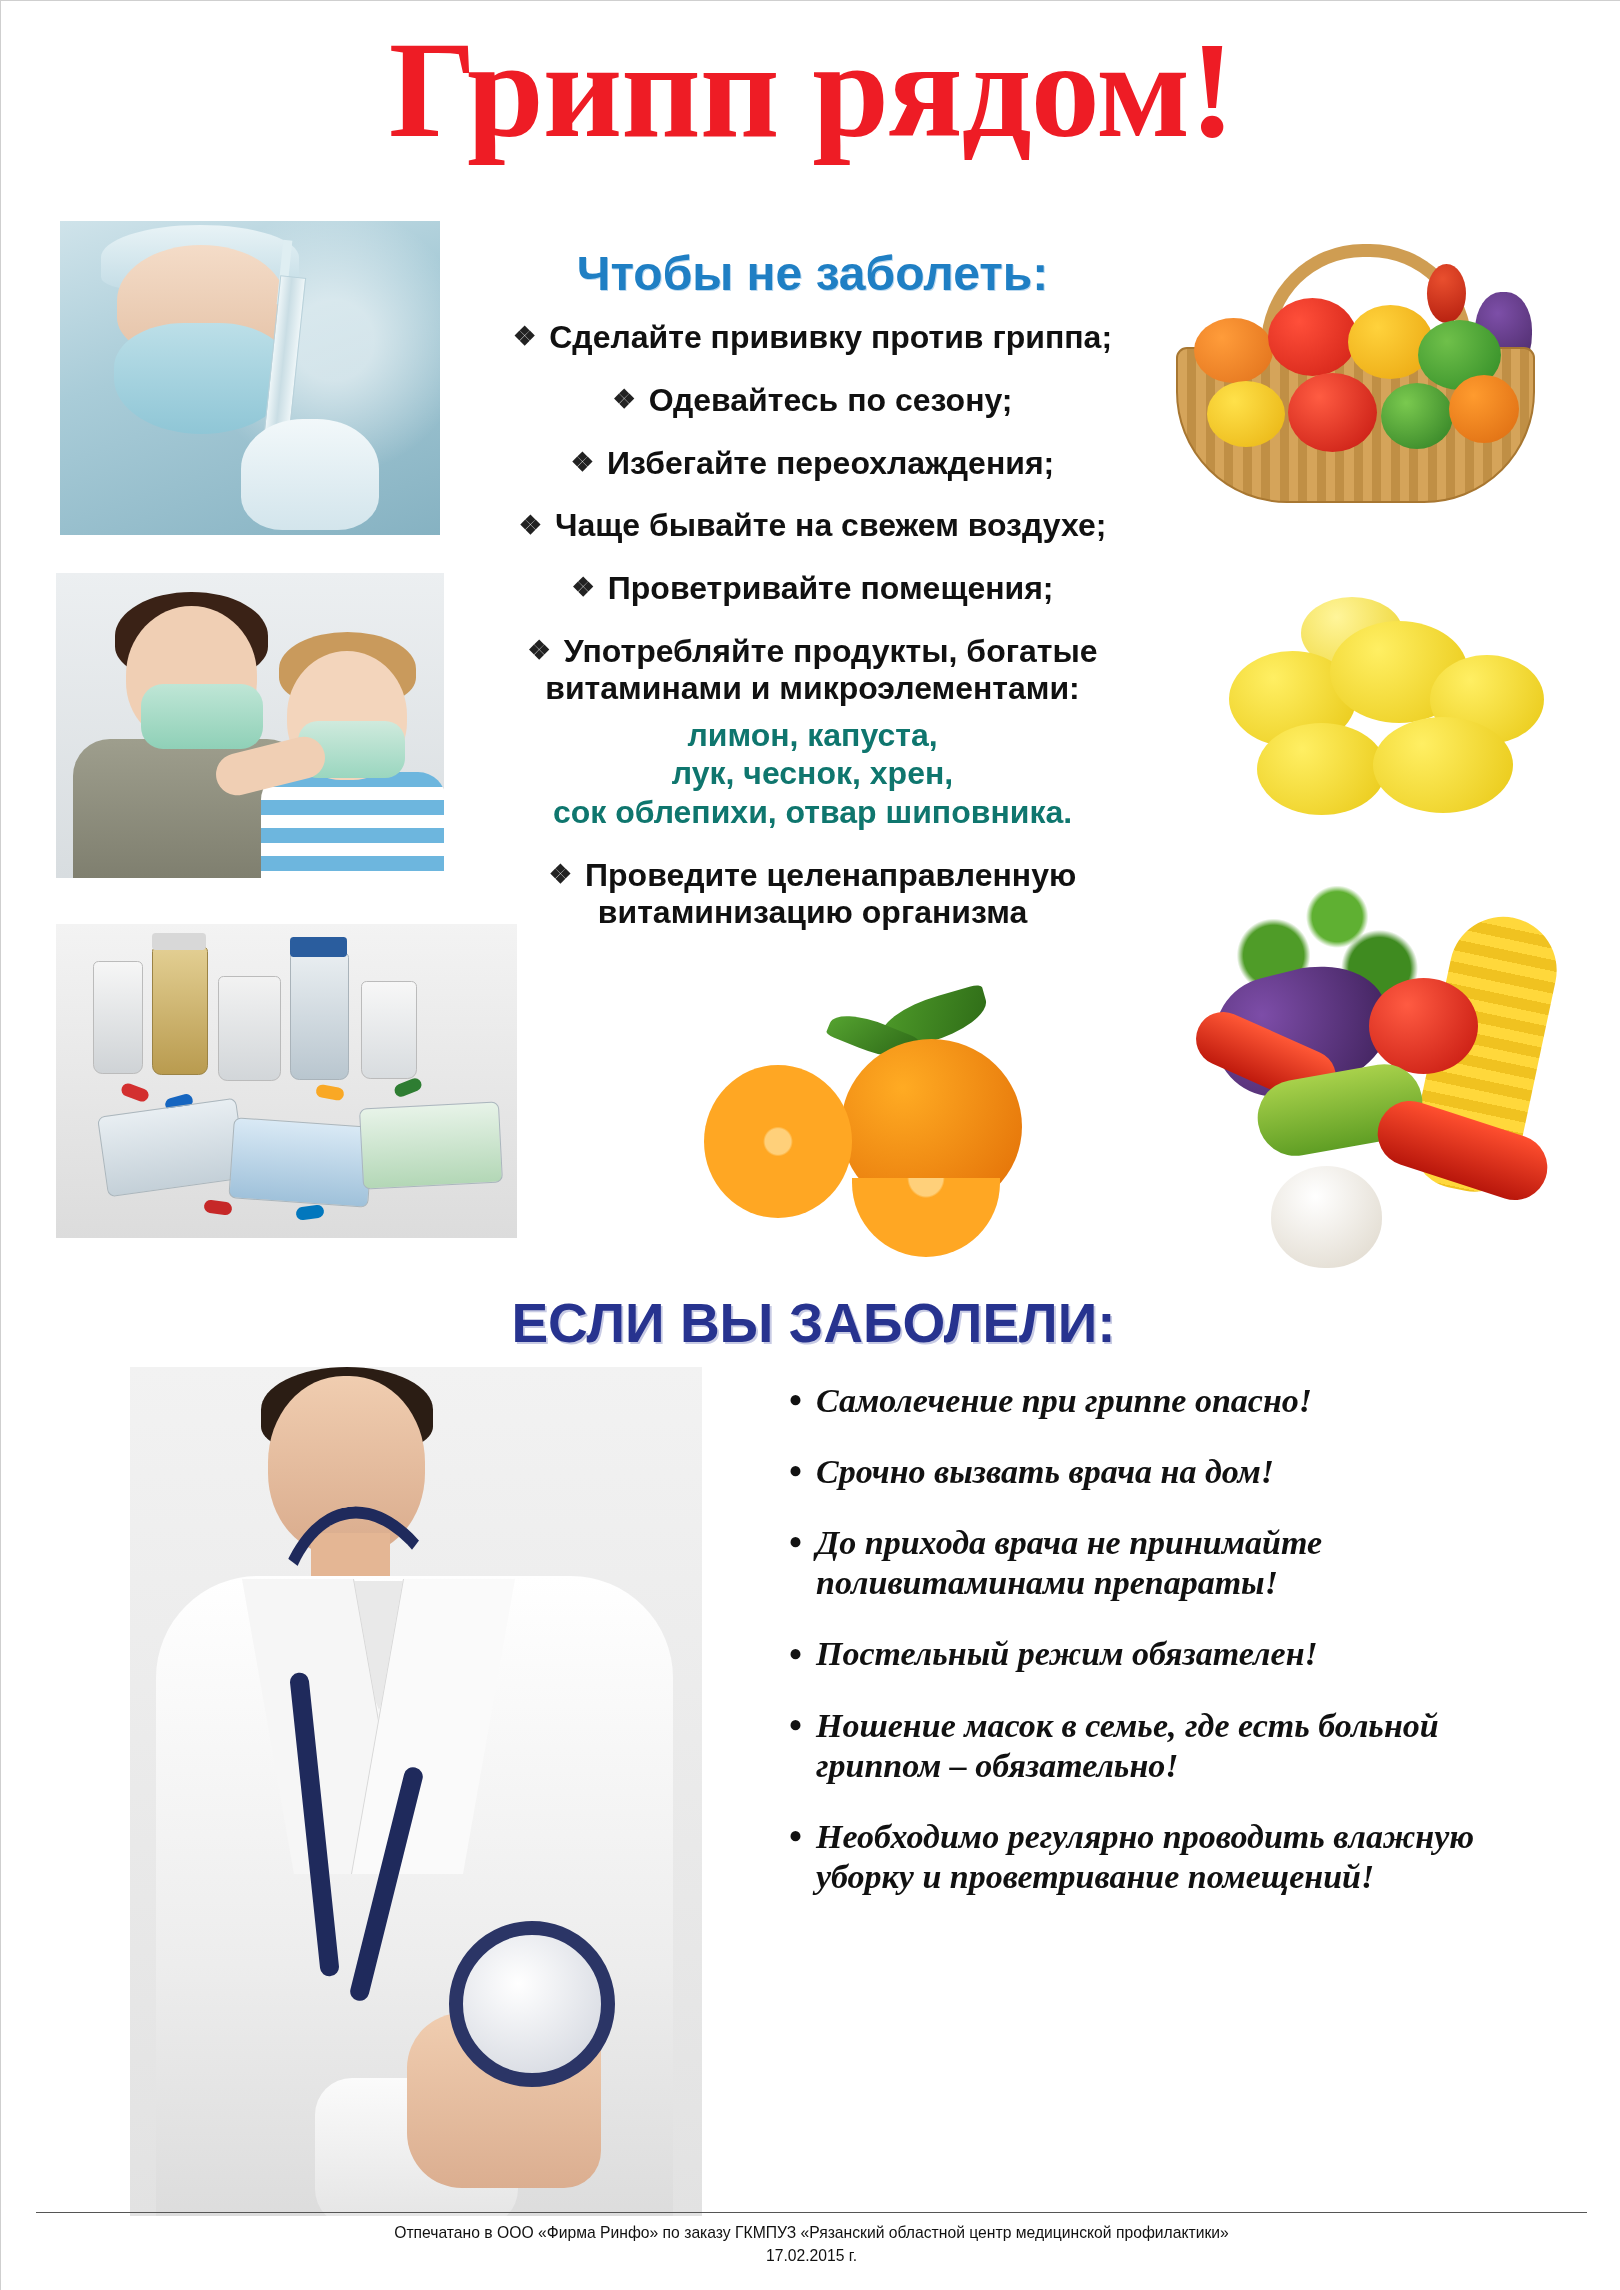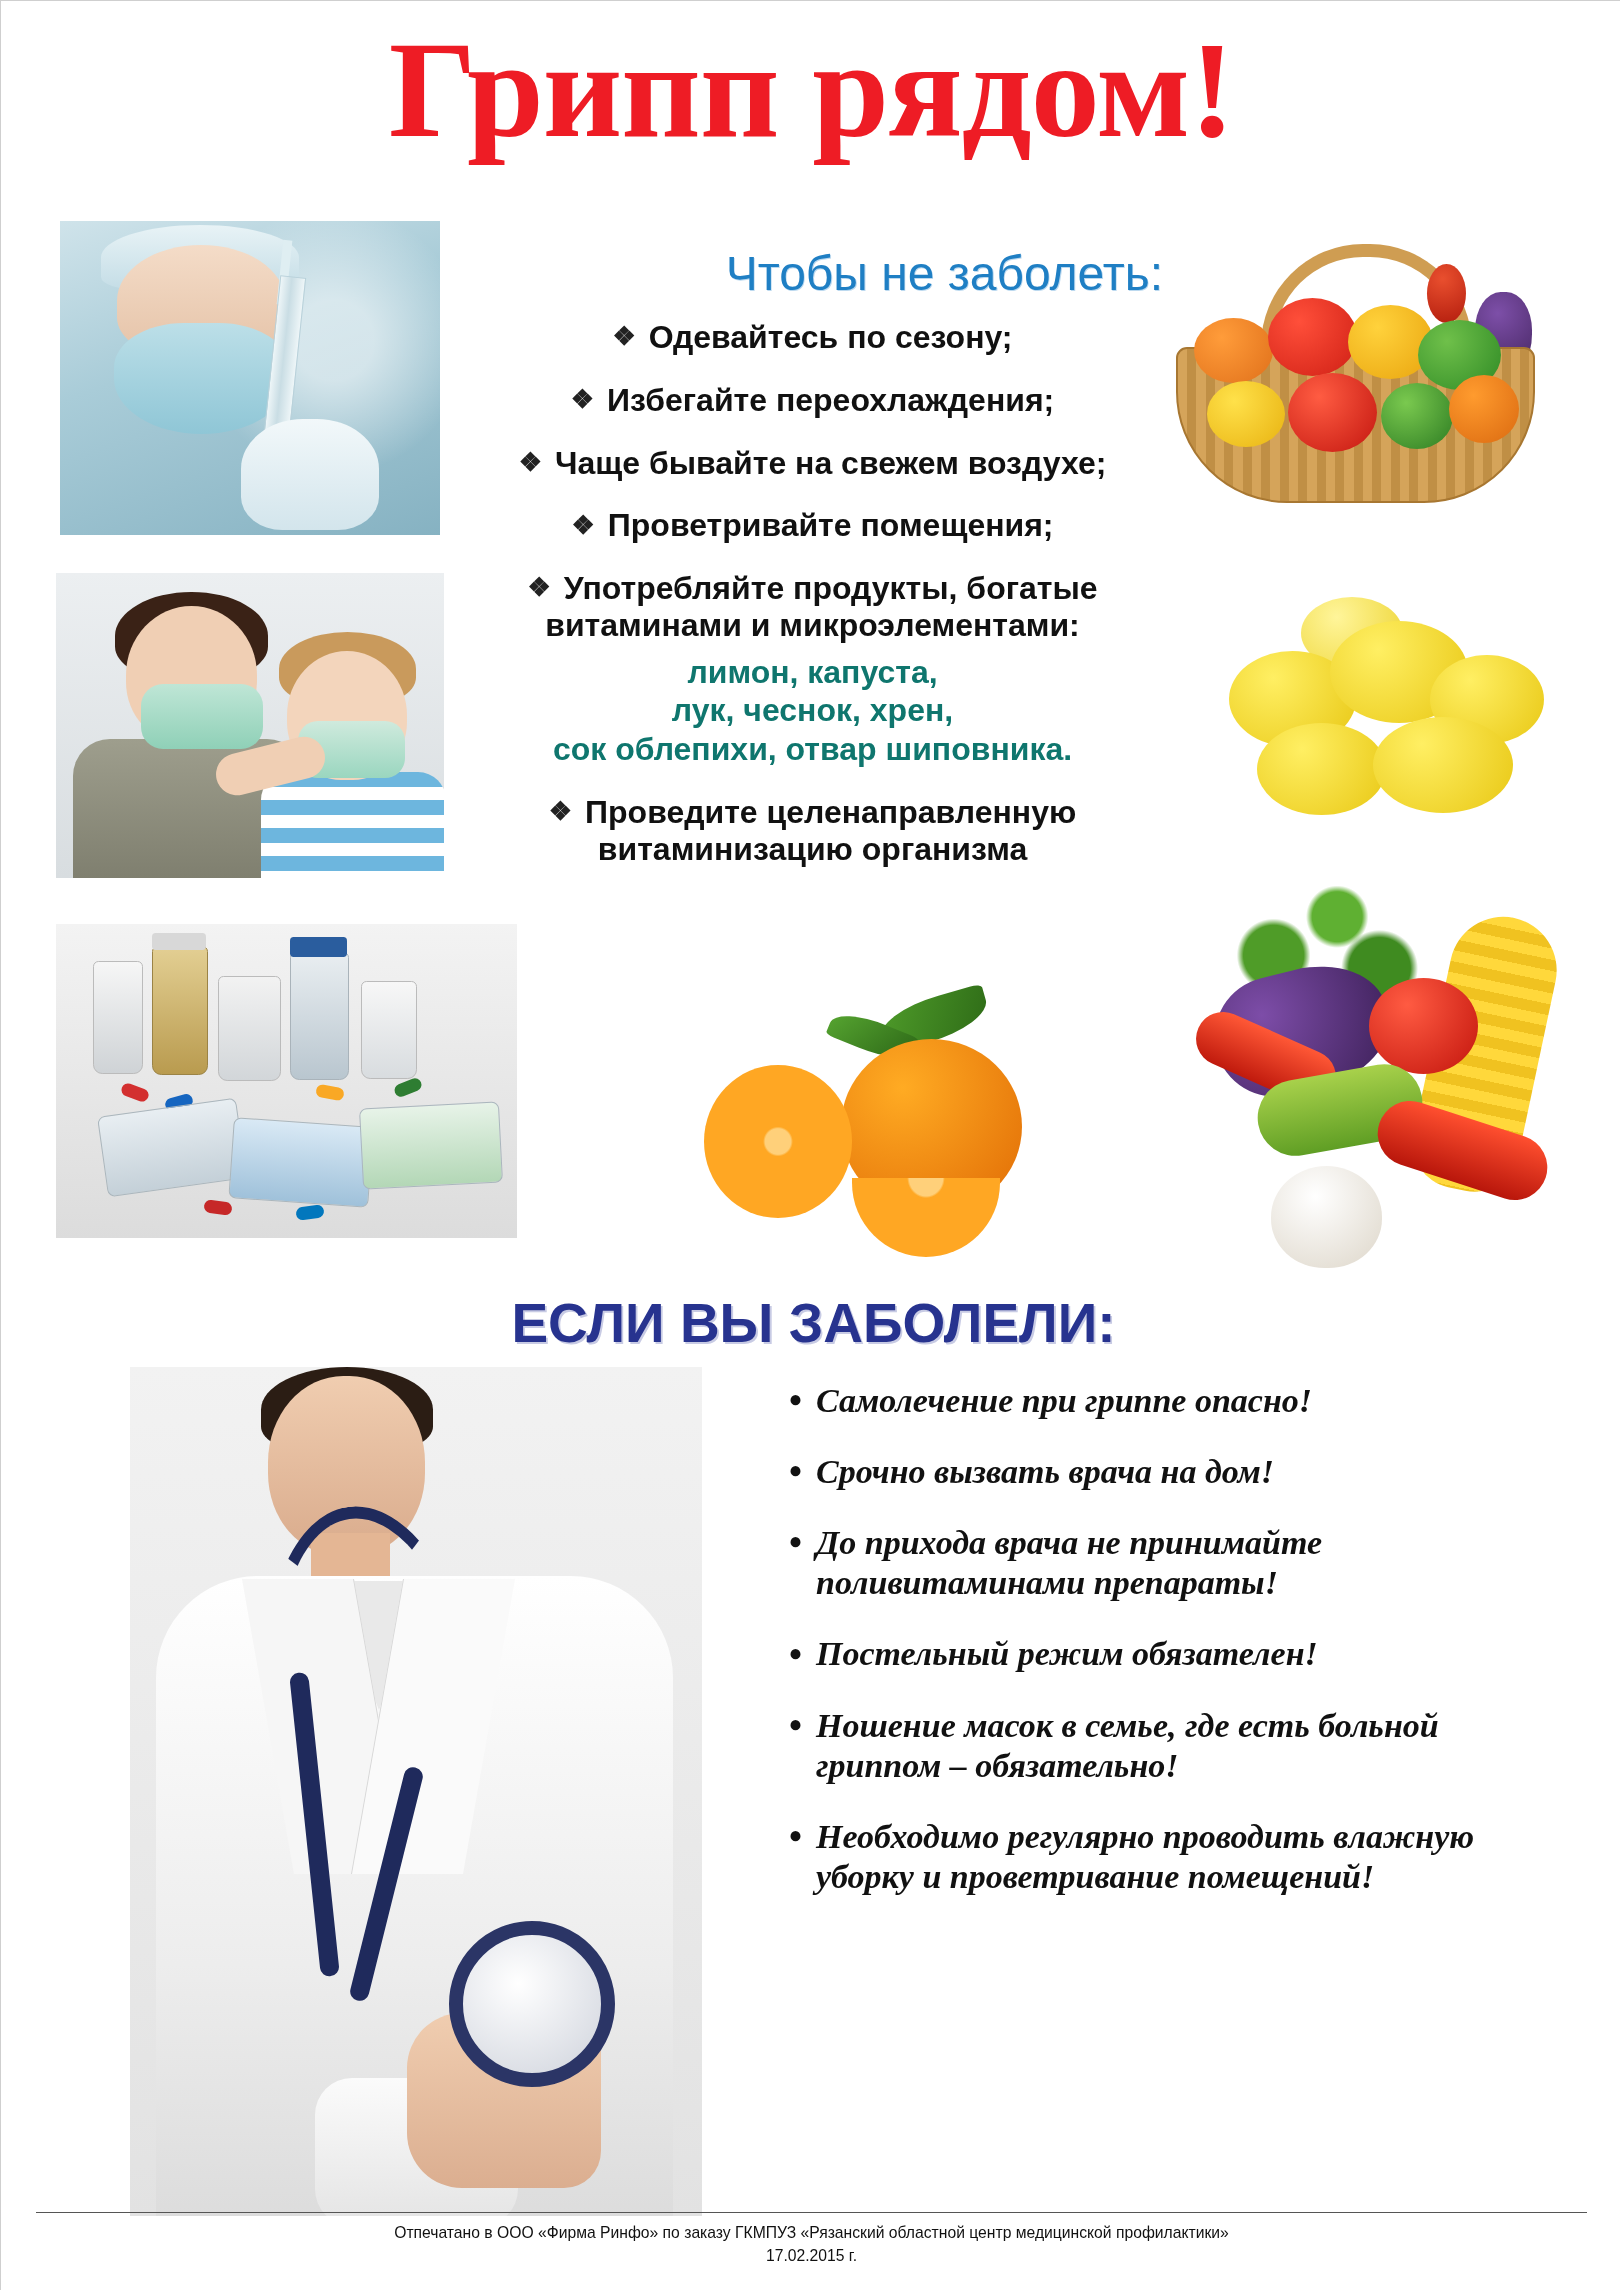--- a/index.html
+++ b/index.html
@@ -38,23 +38,23 @@
     line-height: 1.0;
     letter-spacing: -0.9px;
   }
 
   
   .head-blue {
     position: absolute;
     left: 461px;
     top: 245px;
     width: 701px;
-    text-align: right;
+    text-align: center;
     color: #1f7fc4;
-    font-weight: normal;
+    font-weight: bold;
     font-size: 48px;
     text-shadow: 0.9px 0.9px 0 #bcd9ef;
   }
 
   
   .list1 {
     position: absolute;
     left: 461px;
     top: 318px;
     width: 701px;
@@ -505,20 +505,23 @@
     <div class="tubeS2"></div>
     <div class="sleeve"></div>
     <div class="hand"></div>
     <div class="chest-ring"></div>
   </div>
 
   <div class="head-blue">Чтобы не заболеть:</div>
 
   <div class="list1">
     <div class="li1">
+      <span class="bul">❖</span><span>Сделайте прививку против гриппа;</span>
+    </div>
+    <div class="li1">
       <span class="bul">❖</span><span>Одевайтесь по сезону;</span>
     </div>
     <div class="li1">
       <span class="bul">❖</span><span>Избегайте переохлаждения;</span>
     </div>
     <div class="li1">
       <span class="bul">❖</span><span>Чаще бывайте на свежем воздухе;</span>
     </div>
     <div class="li1">
       <span class="bul">❖</span><span>Проветривайте помещения;</span>

